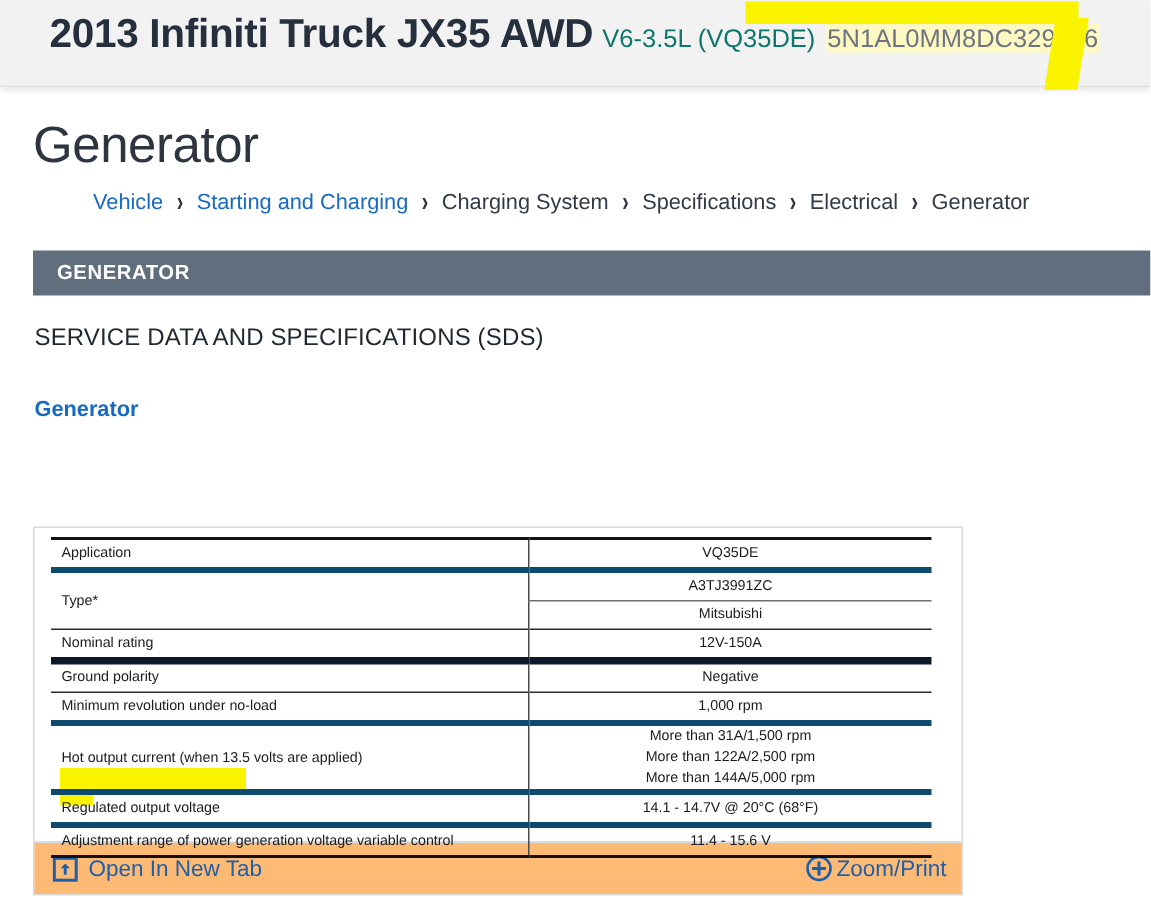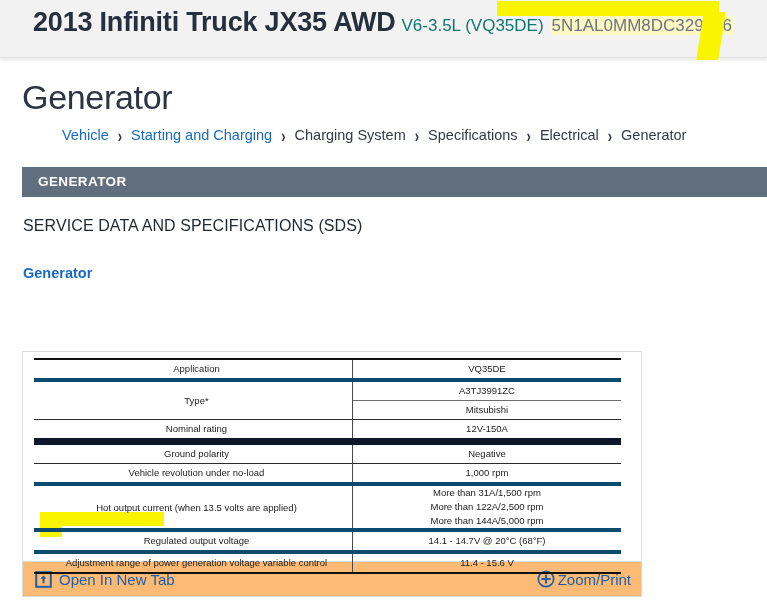--- a/index.html
+++ b/index.html
@@ -164,35 +164,35 @@
     font-size: 9.5px;
     color: #1c1c1c;
   }
   .spec-table td {
     padding: 0;
     vertical-align: middle;
   }
   .col-label {
     width: 316px;
     padding-left: 7px !important;
-    text-align: center;
+    text-align: left;
   }
   .col-value {
     width: 271px;
     text-align: center;
     border-left: 1px solid #4a4a4a;
   }
   .rule-top td {
     border-top: 2px solid #111;
   }
   .rule-thin td {
     border-top: 4px solid #0c4a6e;
   }
   .rule-faint td {
-    border-top: 7px solid #0f172a;
+    border-top: 5px solid #0f172a;
   }
   .rule-mid td {
     border-top: 1.6px solid #2b2b2b;
   }
   .rule-bottom td {
     border-top: 2px solid #111;
   }
   .cell {
     height: 18px;
     line-height: 18px;
@@ -305,21 +305,21 @@
         <td class="col-label cell"><span>Nominal rating</span></td>
         <td class="col-value cell">12V-150A</td>
       </tr>
 
       <tr class="rule-faint">
         <td class="col-label cell"><span>Ground polarity</span></td>
         <td class="col-value cell">Negative</td>
       </tr>
 
       <tr class="rule-mid">
-        <td class="col-label cell"><span>Vehicle revolution under no-load</span></td>
+        <td class="col-label cell"><span>Minimum revolution under no-load</span></td>
         <td class="col-value cell">1,000 rpm</td>
       </tr>
 
       <tr class="rule-thin">
         <td class="col-label"><span>Hot output current (when 13.5 volts are applied)</span></td>
         <td class="col-value val-multi">
           <div>More than 31A/1,500 rpm</div>
           <div>More than 122A/2,500 rpm</div>
           <div>More than 144A/5,000 rpm</div>
         </td>

